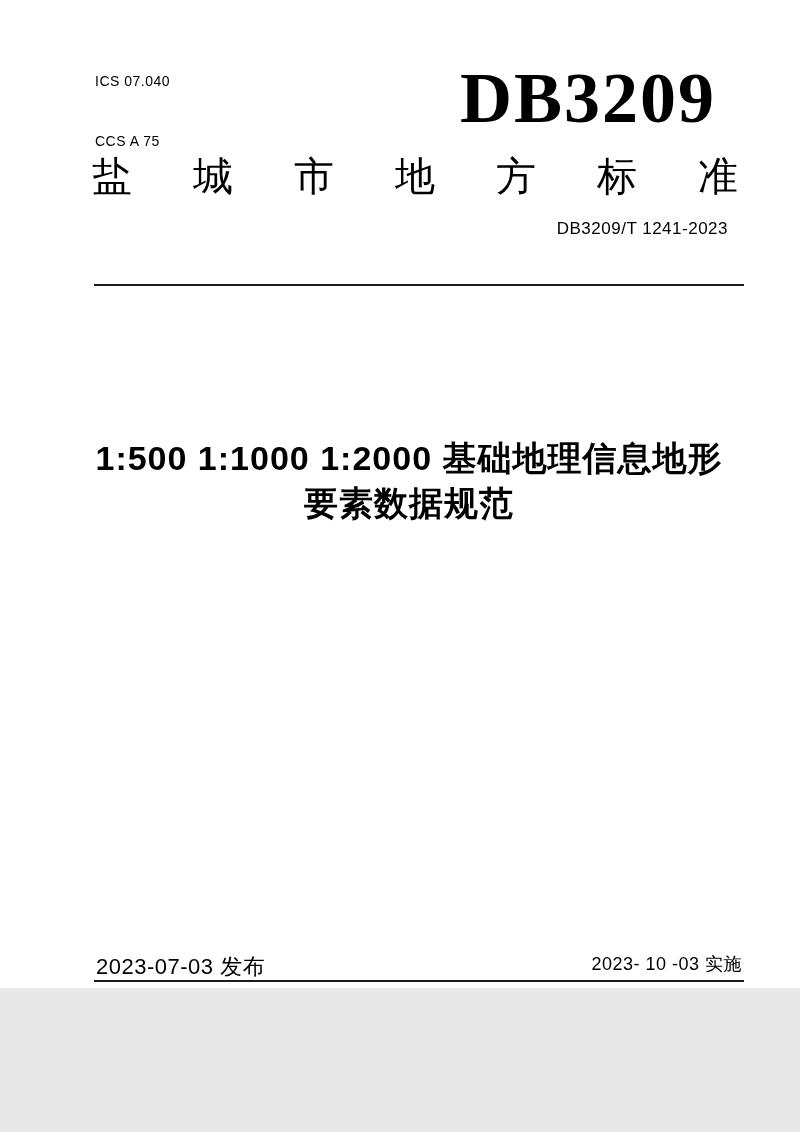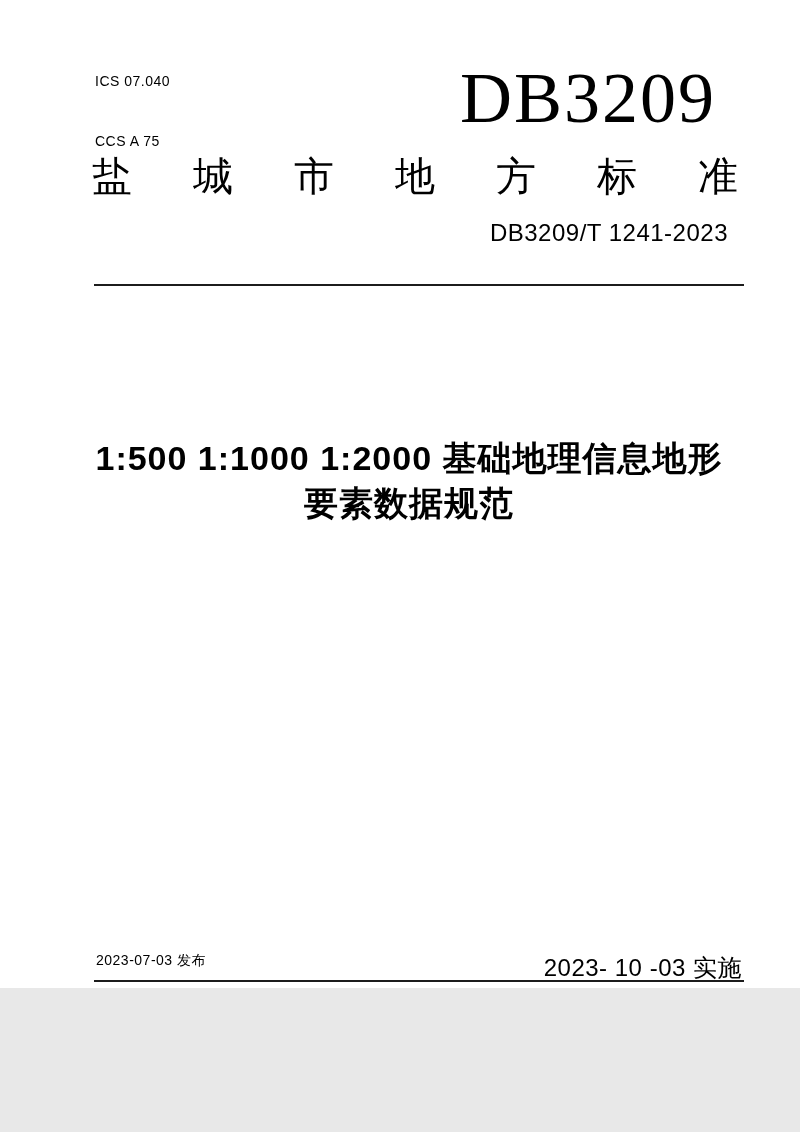--- a/index.html
+++ b/index.html
@@ -25,21 +25,21 @@
     letter-spacing: 0.5px;
     white-space: pre;
   }
 
   
   .db-code {
     position: absolute;
     right: 84px;
     top: 64px;
     font-family: "Liberation Serif", "DejaVu Serif", serif;
-    font-weight: normal;
+    font-weight: bold;
     font-size: 72px;
     line-height: 68px;
     letter-spacing: 2px;
   }
 
   
   .standard-name {
     position: absolute;
     left: 92px;
     top: 155px;
@@ -48,21 +48,21 @@
     justify-content: space-between;
     font-size: 40px;
     line-height: 42px;
     font-weight: 500;
   }
 
   .doc-number {
     position: absolute;
     right: 72px;
     top: 219px;
-    font-size: 24px;
+    font-size: 17px;
     letter-spacing: 0.5px;
   }
 
   .rule {
     position: absolute;
     left: 94px;
     width: 650px;
     height: 2px;
     background: #1c1c1c;
   }
@@ -81,28 +81,28 @@
     line-height: 45px;
     letter-spacing: 1px;
     transform: translateX(9px);
   }
 
   
   .issue-date {
     position: absolute;
     left: 96px;
     top: 952px;
-    font-size: 14px;
+    font-size: 22px;
     letter-spacing: 0.5px;
   }
   .implement-date {
     position: absolute;
     right: 58px;
     top: 952px;
-    font-size: 24px;
+    font-size: 18px;
     letter-spacing: 0.5px;
   }
 
   
   .publisher {
     position: absolute;
     left: 0;
     top: 1034px;
     width: 100%;
     display: flex;

